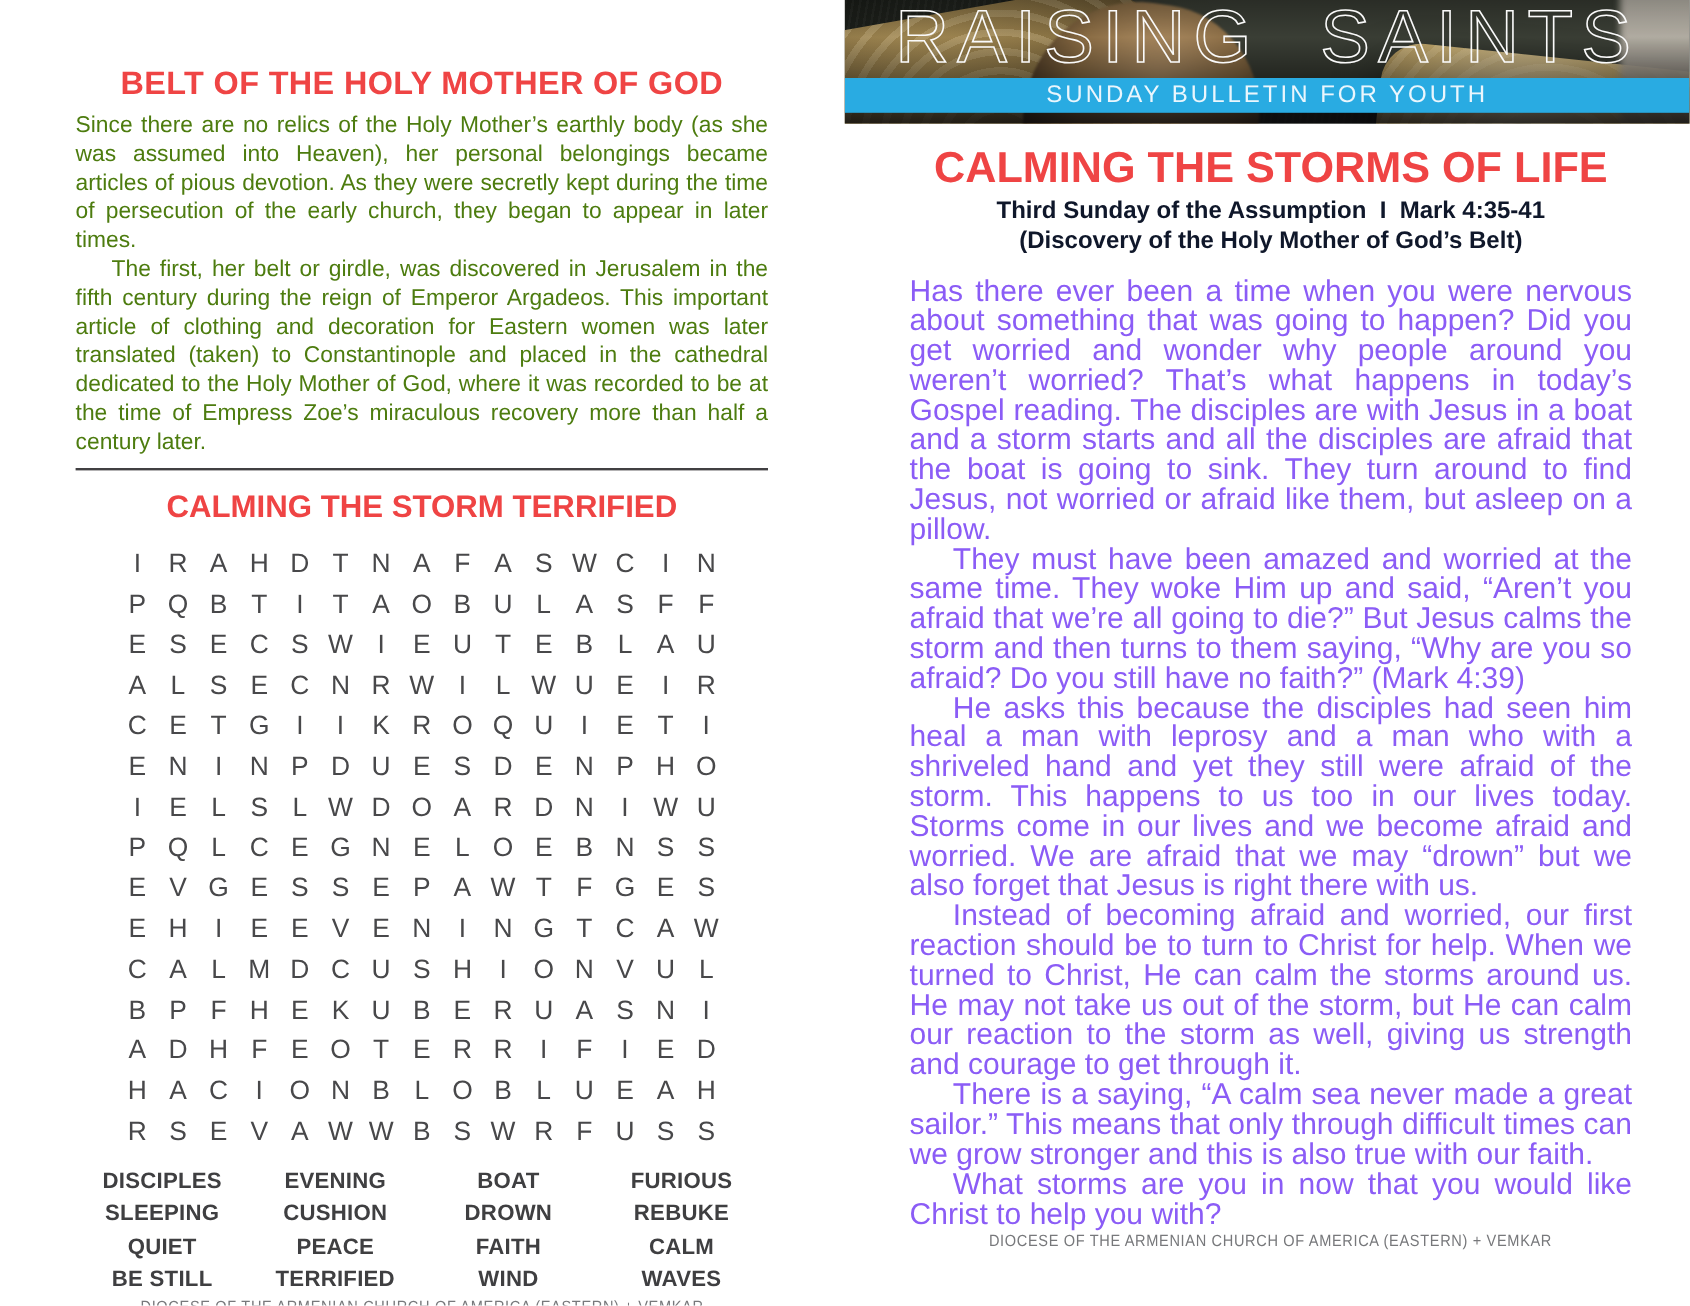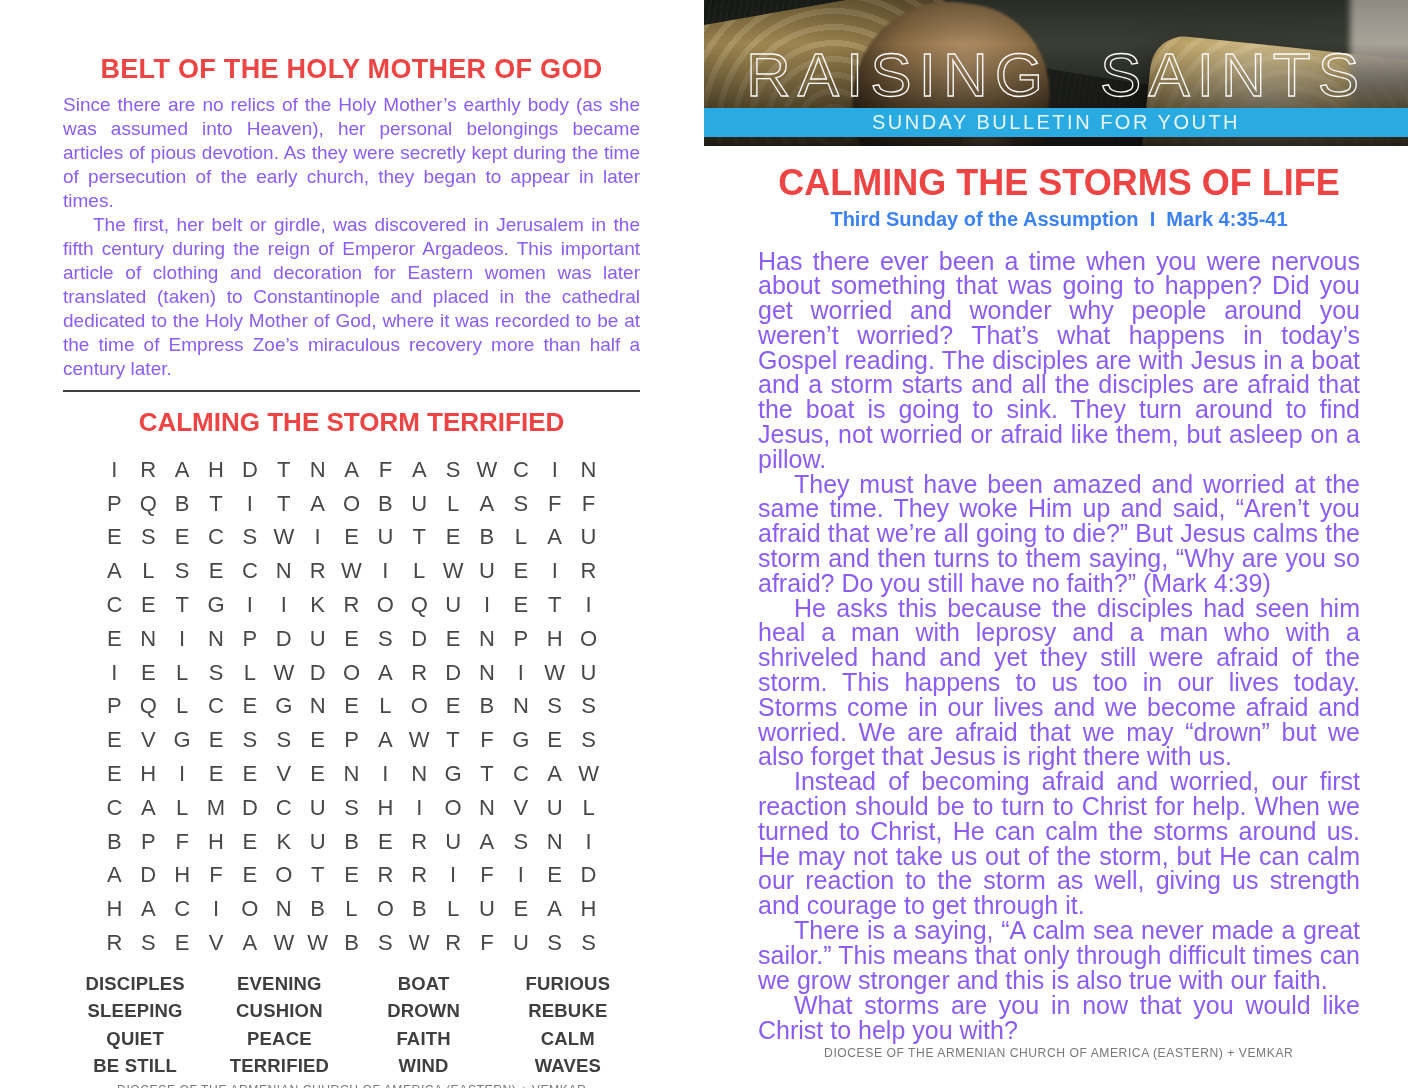--- a/index.html
+++ b/index.html
@@ -5,31 +5,31 @@
   * { margin:0; padding:0; box-sizing:border-box; }
   html,body { width:1408px; height:1088px; background:#ffffff; }
   body { font-family:"Liberation Sans", sans-serif; color:#262223; }
   .spread { display:flex; width:1408px; height:1088px; }
   .page { width:704px; height:1088px; position:relative; }
 
   
   .page-left { padding:52px 64px 0 63px; display:flex; flex-direction:column; }
   .headline { color:#ef4444; font-weight:700; text-align:center; }
   .article-title { font-size:27px; line-height:34px; letter-spacing:0.3px; }
-  .article-body { margin-top:7px; font-size:19px; line-height:24px; text-align:justify; color:#8b5cf6; }
+  .article-body { margin-top:7px; font-size:19px; line-height:24px; text-align:justify; color:#4d7c0f; }
   .article-body p { text-indent:30px; }
   .article-body p:first-child { text-indent:0; }
   .divider { border:none; border-top:2.5px solid #414042; margin-top:9px; }
   .ws-title { margin-top:14px; font-size:26px; line-height:32px; }
   .ws-grid { margin:15px auto 0; width:508px; display:grid; grid-template-columns:repeat(15,1fr); grid-auto-rows:33.8px; }
   .ws-cell { display:flex; align-items:center; justify-content:center; font-size:22px; color:#48484a; }
   .word-list { margin-top:10px; display:flex; }
   .word-col { flex:1; text-align:center; }
   .word { font-size:18.5px; font-weight:700; line-height:27.5px; color:#3f3f41; letter-spacing:0.2px; }
-  .footer { margin-top:auto; padding-bottom:27px; text-align:center; }
+  .footer { margin-top:auto; padding-bottom:45px; text-align:center; }
   .footer span { display:inline-block; transform:scaleX(0.9); font-size:13.5px; letter-spacing:0.6px; color:#77787b; white-space:nowrap; }
 
   
   .hero { position:relative; width:704px; height:293px; overflow:hidden;
           background:linear-gradient(115deg,#1d201b 0%,#343830 45%,#3e423a 68%,#23261f 100%); }
   .hero-texture { position:absolute; inset:0;
           background:repeating-linear-gradient(100deg, rgba(255,255,255,0.035) 0 2px, transparent 2px 6px); }
   .couch-back { position:absolute; left:150px; top:-150px; width:800px; height:250px; transform:rotate(9deg);
           background:#3a3e35; border-radius:60px; box-shadow:0 25px 45px rgba(0,0,0,0.45); }
   .pillow-left { position:absolute; left:-20px; top:4px; width:300px; height:244px; transform:rotate(-10deg);
@@ -72,21 +72,21 @@
           font-size:62px; line-height:50px; letter-spacing:7px; word-spacing:26px; color:#fafafa; }
   @supports (-webkit-text-stroke: 1px white) {
     .hero-title { color:transparent; -webkit-text-stroke:1.3px #fafafa; }
   }
   .hero-banner { position:absolute; left:0; bottom:9px; width:100%; height:29px; background:#29abe2;
           display:flex; align-items:center; justify-content:center;
           color:#eaf6fd; font-size:20px; letter-spacing:2.5px; }
   .page-right { display:flex; flex-direction:column; }
   .right-content { padding:0 48px 0 54px; display:flex; flex-direction:column; flex:1; }
   .right-headline { margin-top:20px; font-size:36px; line-height:34px; }
-  .right-sub { margin-top:7px; font-size:20px; line-height:25px; color:#3b82f6; font-weight:700; text-align:center; white-space:pre-wrap; }
+  .right-sub { margin-top:7px; font-size:20px; line-height:25px; color:#0f172a; font-weight:700; text-align:center; white-space:pre-wrap; }
   .right-body { margin-top:17px; font-size:25px; line-height:24.8px; text-align:justify; color:#8b5cf6; }
   .right-body p { text-indent:36px; }
   .right-body p:first-child { text-indent:0; }
   .right-body p:last-child { margin-top:1px; }
 </style>
 </head>
 <body>
 
 <div class="spread">
 
@@ -370,20 +370,21 @@
       <div class="jeans"></div>
       <div class="sneaker sneaker-1"></div>
       <div class="sneaker sneaker-2"></div>
       <div class="hero-shade"></div>
       <div class="hero-title">RAISING SAINTS</div>
       <div class="hero-banner">SUNDAY BULLETIN FOR YOUTH</div>
     </div>
     <div class="right-content">
       <h1 class="headline right-headline">CALMING THE STORMS OF LIFE</h1>
       <div class="right-sub">Third Sunday of the Assumption  I  Mark 4:35-41</div>
+      <div class="right-sub" style="margin-top:0;">(Discovery of the Holy Mother of God’s Belt)</div>
       <div class="right-body">
           <p>Has there ever been a time when you were nervous about something that was going to happen? Did you get worried and wonder why people around you weren’t worried? That’s what happens in today’s Gospel reading. The disciples are with Jesus in a boat and a storm starts and all the disciples are afraid that the boat is going to sink. They turn around to find Jesus, not worried or afraid like them, but asleep on a pillow.</p>
           <p>They must have been amazed and worried at the same time. They woke Him up and said, “Aren’t you afraid that we’re all going to die?” But Jesus calms the storm and then turns to them saying, “Why are you so afraid? Do you still have no faith?” (Mark 4:39)</p>
           <p>He asks this because the disciples had seen him heal a man with leprosy and a man who with a shriveled hand and yet they still were afraid of the storm. This happens to us too in our lives today. Storms come in our lives and we become afraid and worried. We are afraid that we may “drown” but we also forget that Jesus is right there with us.</p>
           <p>Instead of becoming afraid and worried, our first reaction should be to turn to Christ for help. When we turned to Christ, He can calm the storms around us. He may not take us out of the storm, but He can calm our reaction to the storm as well, giving us strength and courage to get through it.</p>
           <p>There is a saying, “A calm sea never made a great sailor.” This means that only through difficult times can we grow stronger and this is also true with our faith.</p>
           <p>What storms are you in now that you would like Christ to help you with?</p>
         </div>
       <div class="footer">
         <span>DIOCESE OF THE ARMENIAN CHURCH OF AMERICA (EASTERN) + VEMKAR</span>

